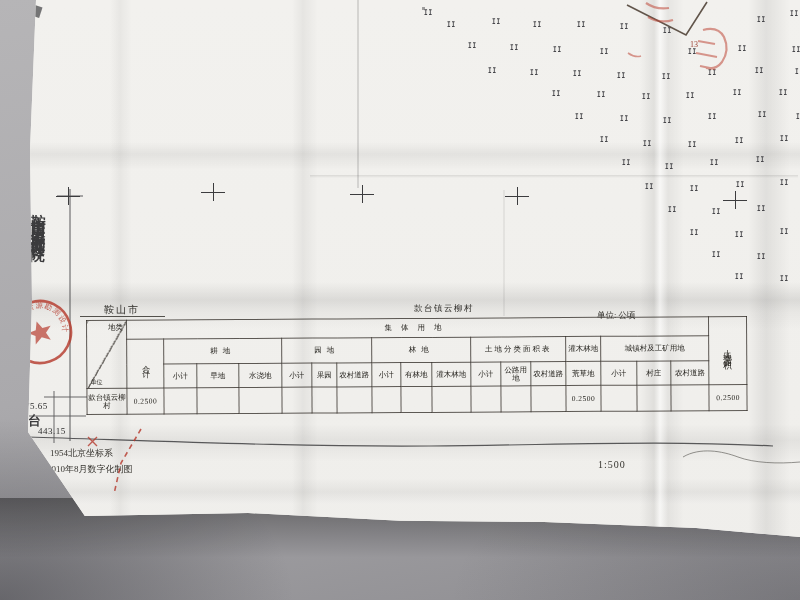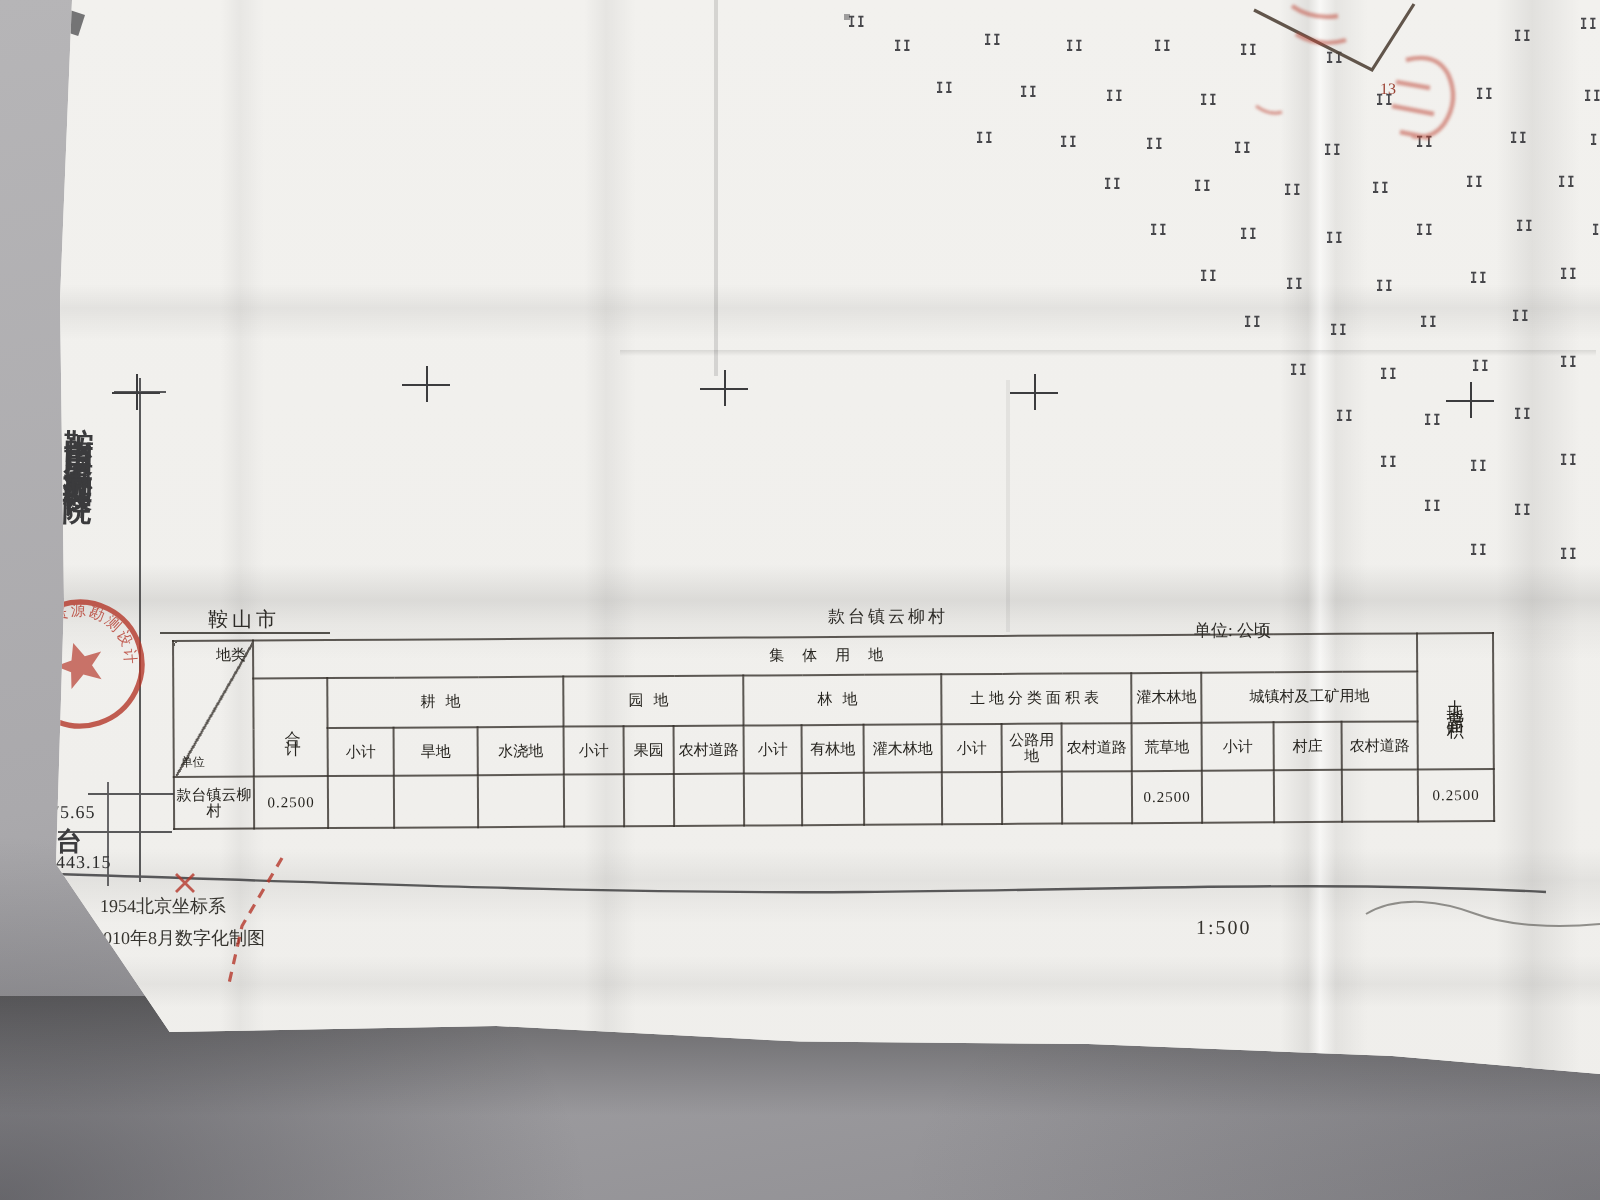--- a/index.html
+++ b/index.html
@@ -145,21 +145,21 @@
         <div class="cross" style="left: 68px; top: 196px;"></div>
         <div class="cross" style="left: 213px; top: 192px;"></div>
         <div class="cross" style="left: 362px; top: 194px;"></div>
         <div class="cross" style="left: 517px; top: 196px;"></div>
         <div class="cross" style="left: 735px; top: 200px;"></div>
       </div>
 
     <div class="t institute">鞍山市国土资源勘测设计院</div>
     <div class="t institute-extra">台</div>
     <div class="t gridnum" style="left:15px;top:401px;">4575.65</div>
-    <div class="t gridnum" style="left:28px;top:426px;">443.15</div>
+    <div class="t gridnum" style="left:38px;top:426px;">443.15</div>
 
     <div class="t region">鞍山市</div>
     <div class="crease region-line"></div>
     <div class="t ttl">款台镇云柳村</div>
     <div class="t unit">单位: 公顷</div>
 
     <div class="tbl-wrap">
       <table class="land">
         <colgroup>
           <col style="width:40px">

